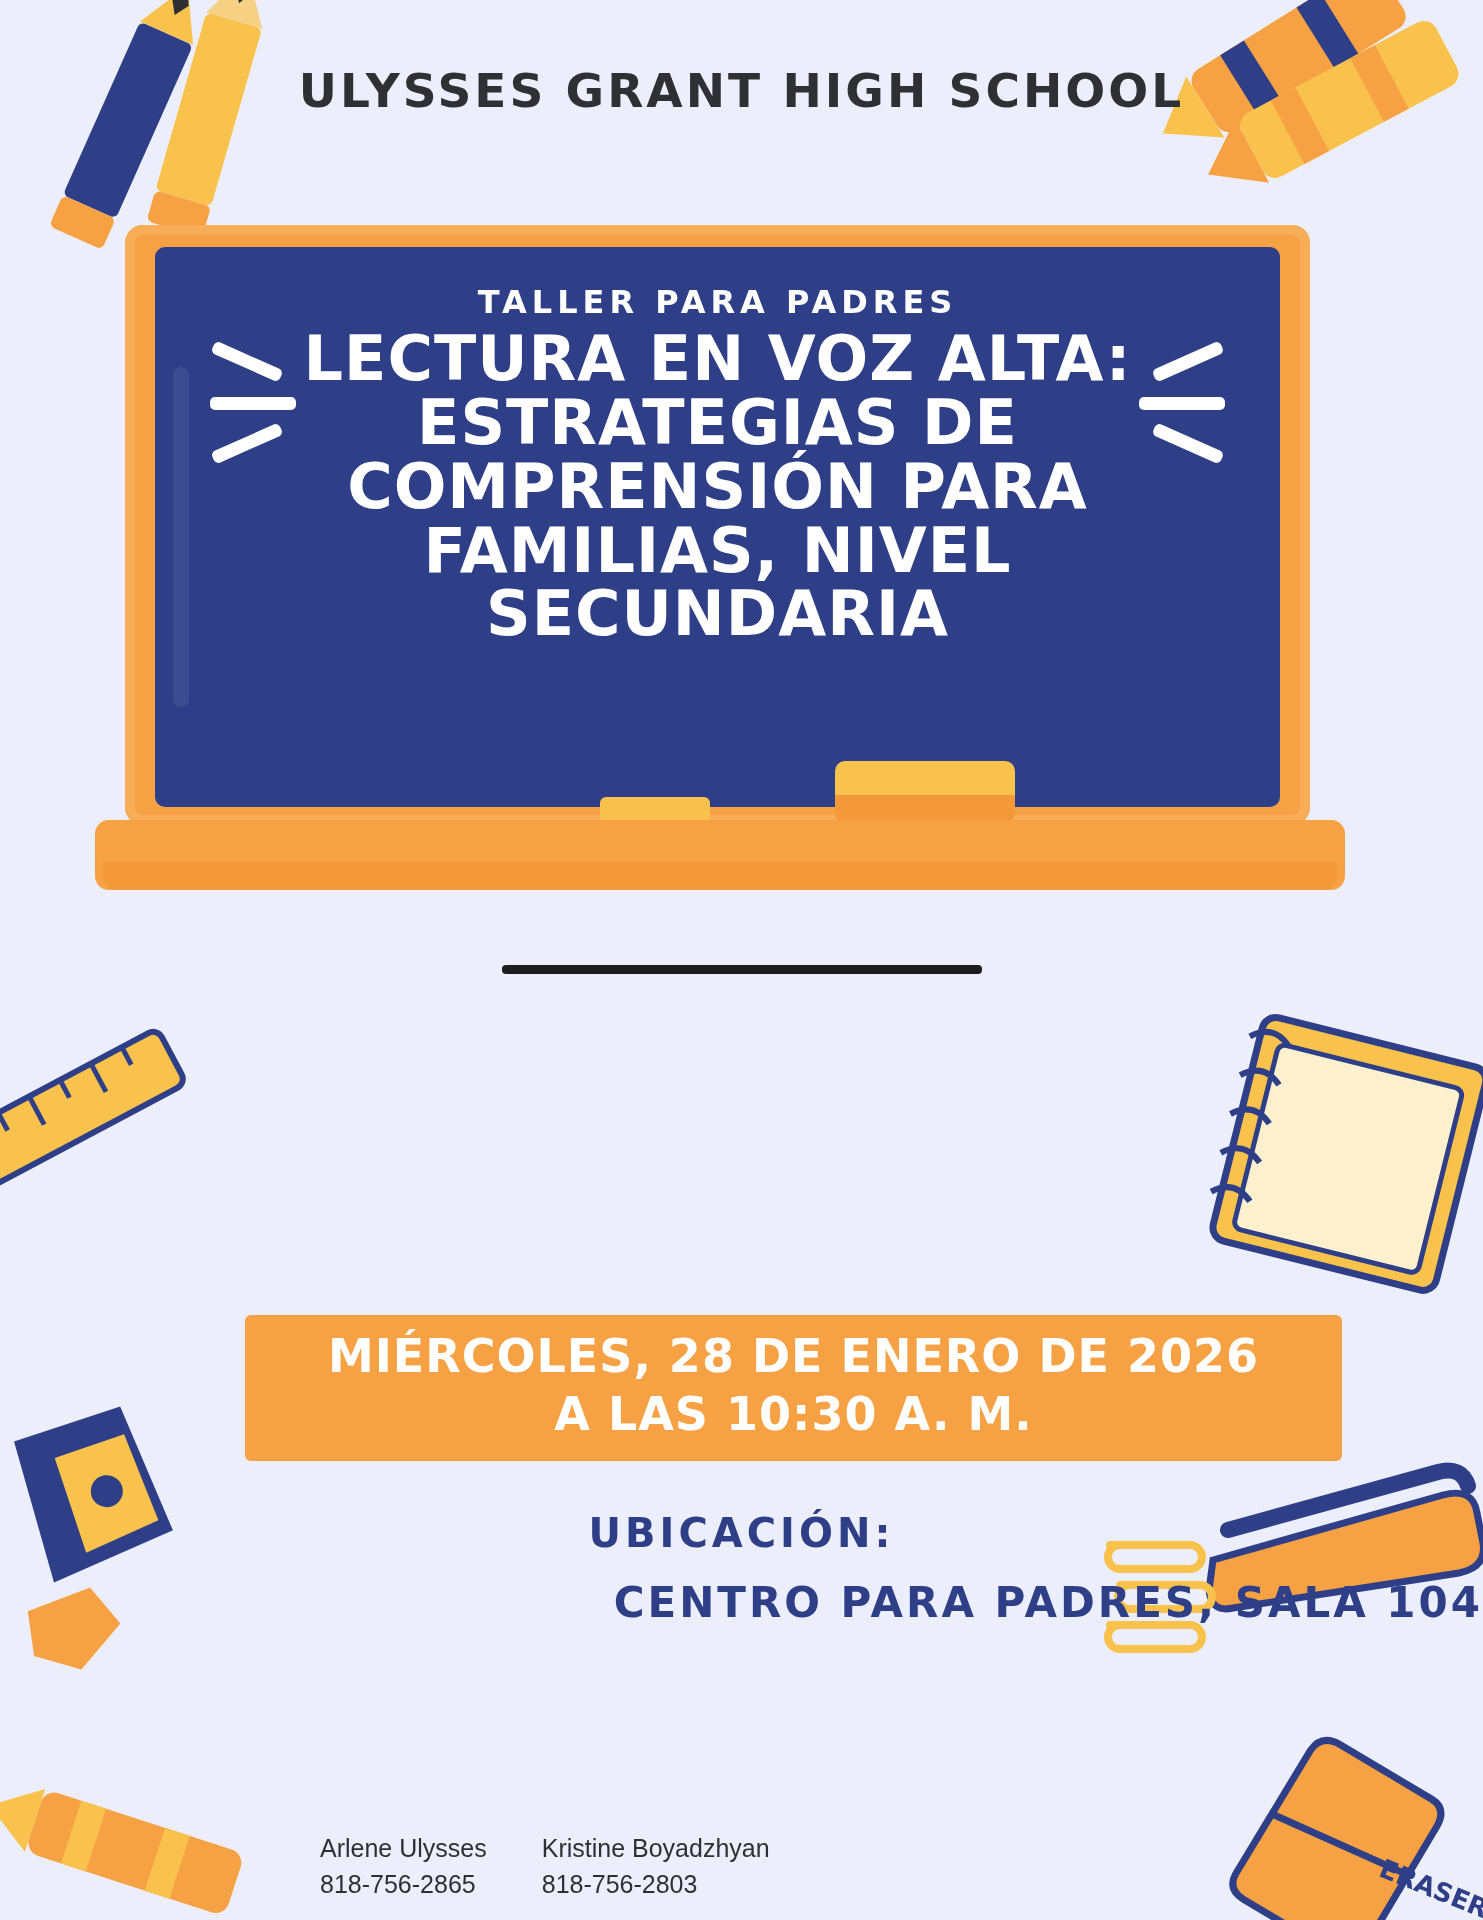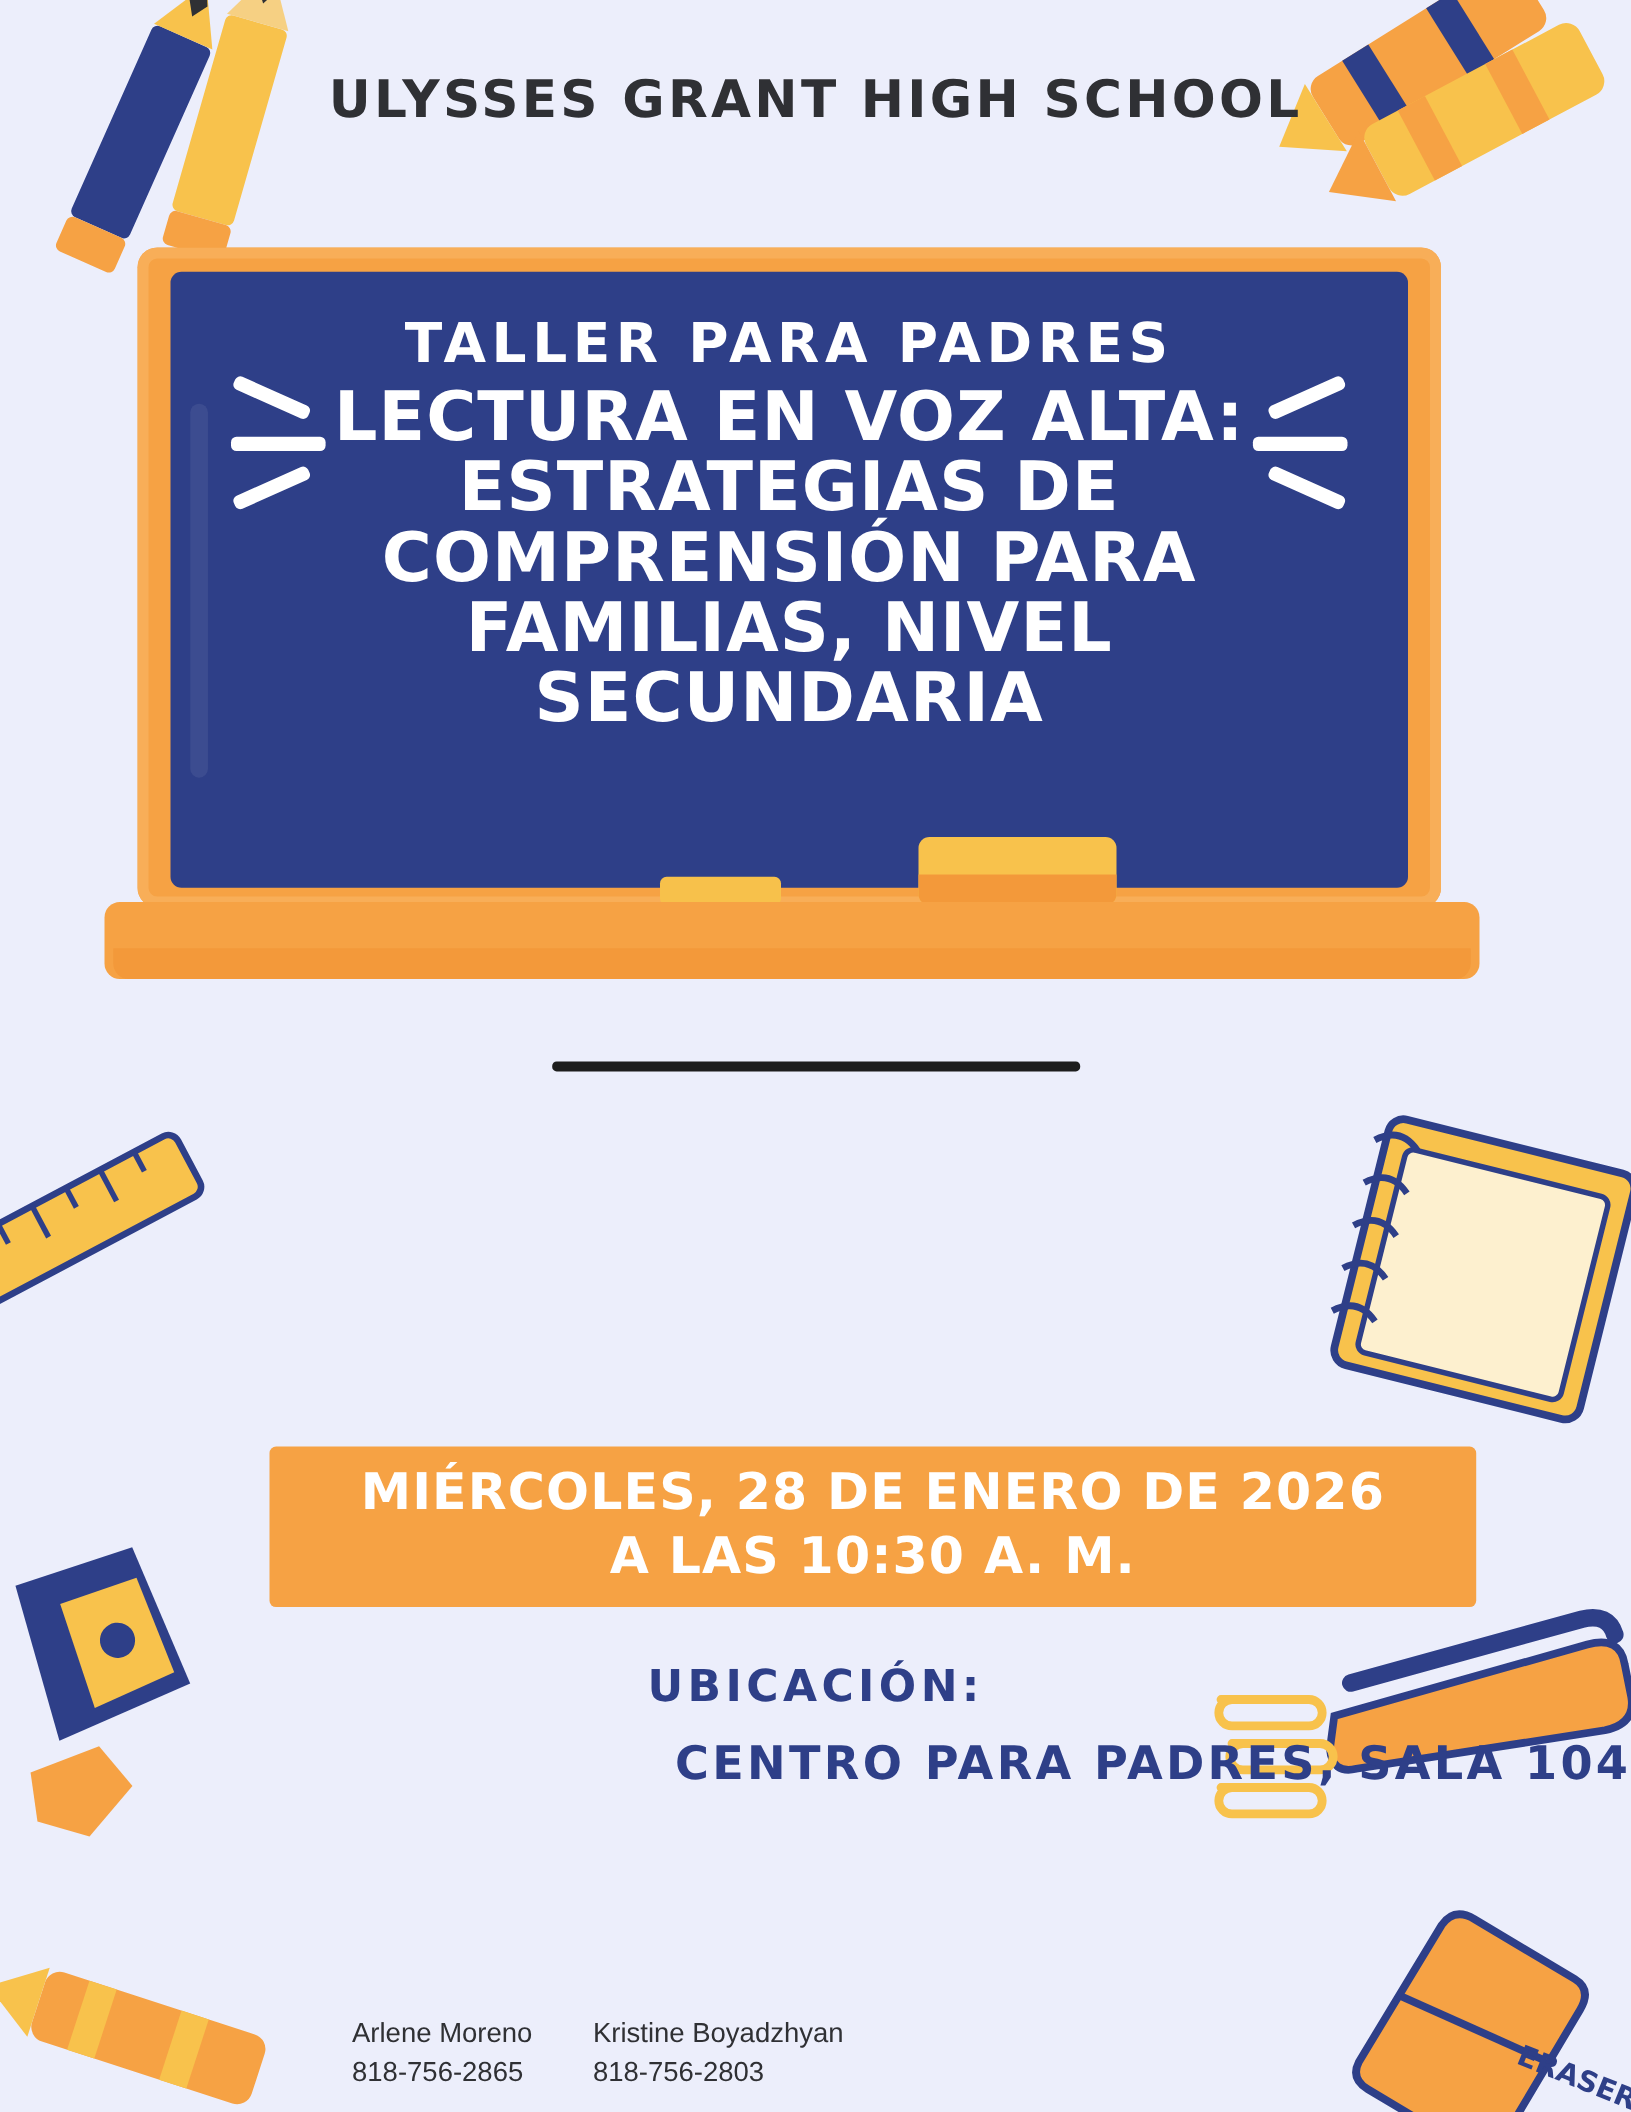--- a/index.html
+++ b/index.html
@@ -131,21 +131,21 @@
     width: 180px; height: 28px;
     background: #f3993a;
     border-radius: 0 0 10px 10px;
   }
 
   .board-text { position: absolute; left: 0; top: 0; width: 1125px; text-align: center; }
   .workshop-label {
     margin-top: 36px;
     font-family: "DejaVu Sans", sans-serif;
     font-weight: bold;
-    font-size: 50px;
+    font-size: 32px;
     letter-spacing: 5px;
     color: #ffffff;
     text-transform: uppercase;
   }
   .board-heading {
     margin-top: 6px;
     font-family: "DejaVu Sans", sans-serif;
     font-weight: bold;
     font-size: 62px;
     line-height: 1.03;
@@ -394,21 +394,21 @@
     <div class="date-line1">Miércoles, 28 de enero de 2026</div>
     <div class="date-line2">a las 10:30 a. m.</div>
   </div>
 
   <div class="location-label">Ubicación:</div>
   <div class="location-value">Centro para padres, Sala 104</div>
 
 
   <div class="contacts">
     <div class="contact">
-      <div class="cname">Arlene Moreno</div>
+      <div class="cname">Arlene Ulysses</div>
       <div class="cphone">818-756-2865</div>
     </div>
     <div class="contact">
       <div class="cname">Kristine Boyadzhyan</div>
       <div class="cphone">818-756-2803</div>
     </div>
   </div>
 
 </div>
 

